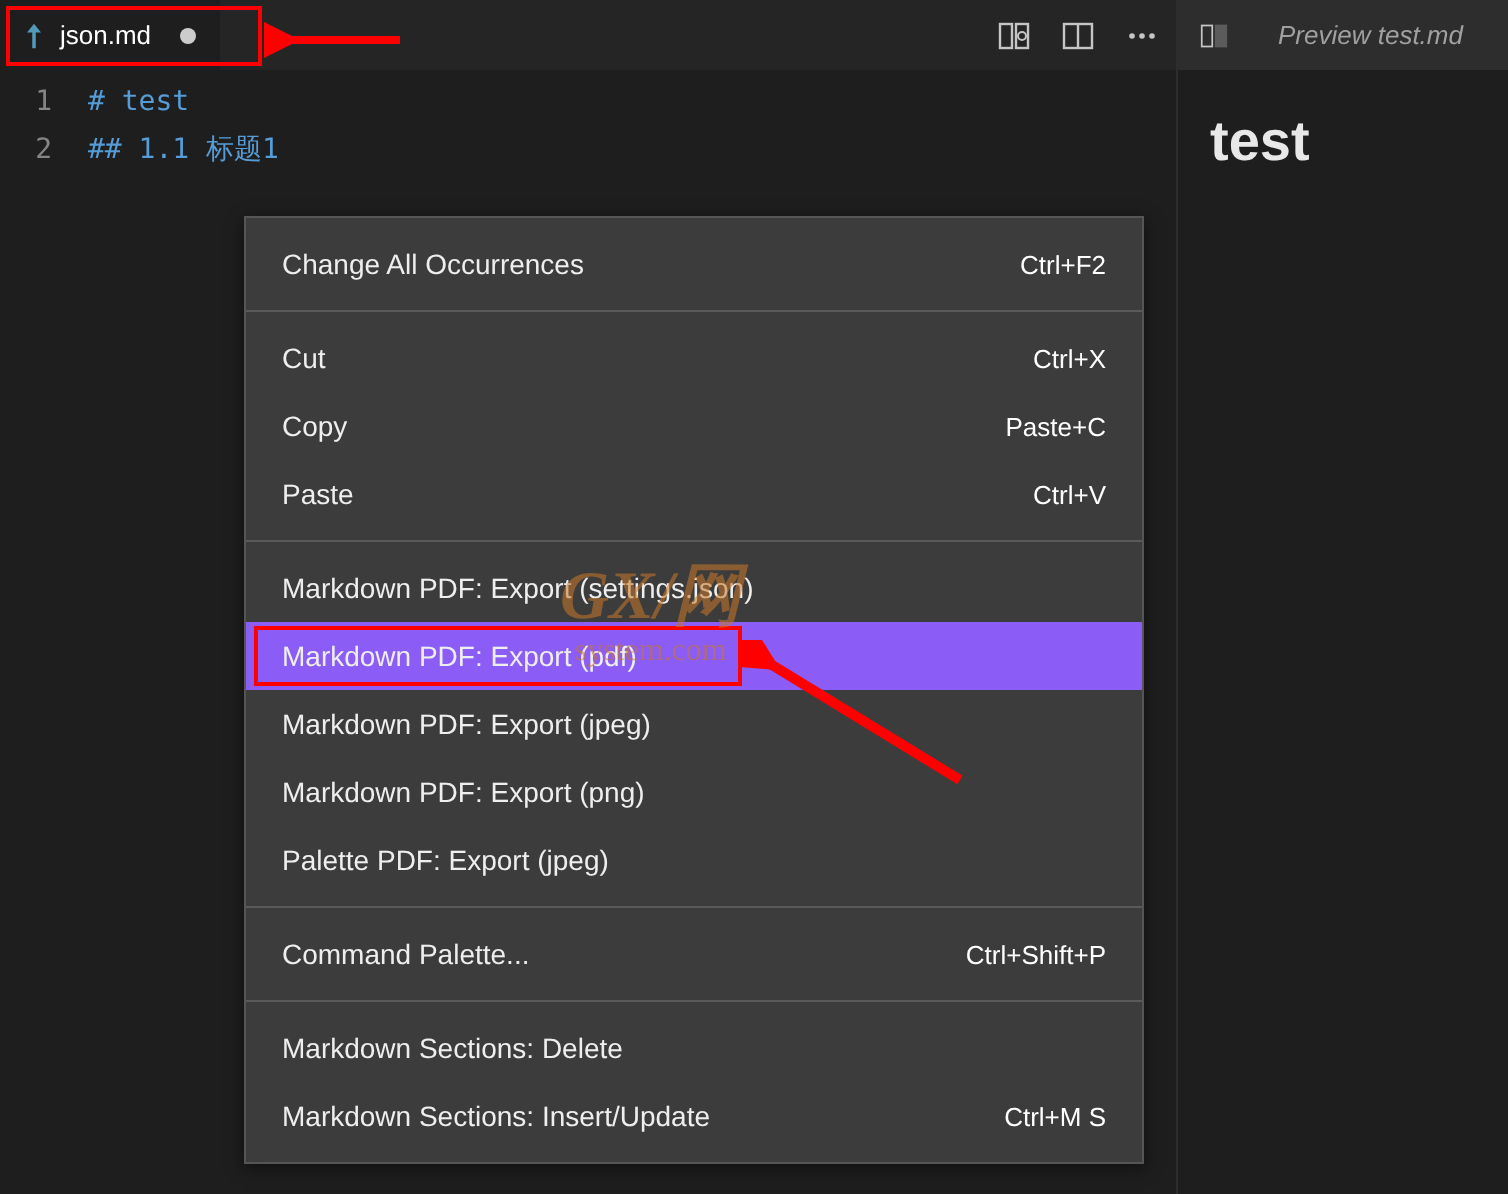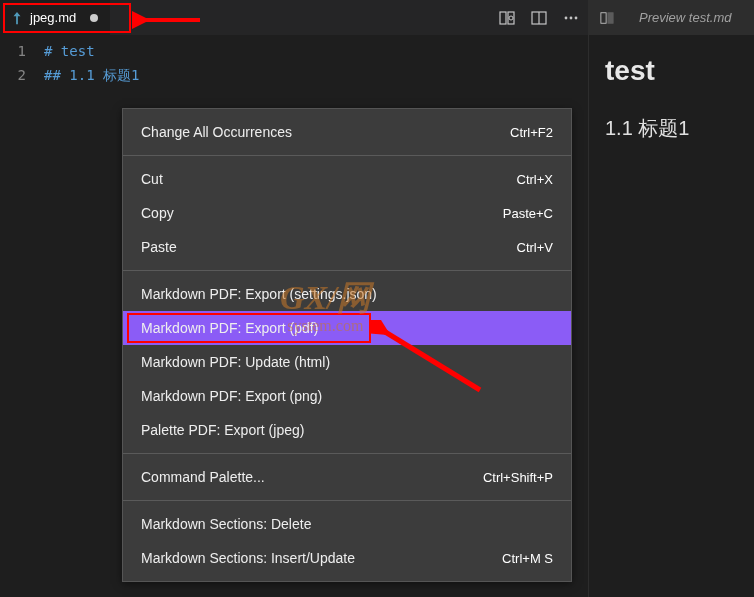--- a/index.html
+++ b/index.html
@@ -88,21 +88,21 @@
 <div class="container">
   <div class="editor-pane">
 
     <div class="tab-bar">
       <div class="tab">
         <span class="tab-icon">
           <svg viewBox="0 0 16 16" width="14" height="14">
               <path fill="currentColor" d="M8 1 L4 6 H7 V15 H9 V6 H12 Z"></path>
             </svg>
         </span>
-        <span class="tab-label">jpeg.md</span>
+        <span class="tab-label">json.md</span>
         <span class="tab-dirty"></span>
       </div>
       <div class="tab-highlight"></div>
       <div class="tab-actions">
         <span class="tab-action-icon">
           <svg viewBox="0 0 16 16" width="16" height="16">
               <rect x="1" y="2" width="6" height="12" fill="none" stroke="currentColor" stroke-width="1.2"></rect>
               <rect x="9" y="2" width="6" height="12" fill="none" stroke="currentColor" stroke-width="1.2"></rect>
               <circle cx="12" cy="8" r="2" fill="none" stroke="currentColor"></circle>
             </svg>
@@ -162,21 +162,21 @@
           <div class="menu-item">
             <span>Markdown PDF: Export (settings.json)</span>
             <span class="menu-shortcut"></span>
           </div>
           <div class="menu-item highlighted">
             <span>Markdown PDF: Export (pdf)</span>
             <span class="menu-shortcut"></span>
             <div class="hl-box"></div>
           </div>
           <div class="menu-item">
-            <span>Markdown PDF: Update (html)</span>
+            <span>Markdown PDF: Export (jpeg)</span>
             <span class="menu-shortcut"></span>
           </div>
           <div class="menu-item">
             <span>Markdown PDF: Export (png)</span>
             <span class="menu-shortcut"></span>
           </div>
           <div class="menu-item">
             <span>Palette PDF: Export (jpeg)</span>
             <span class="menu-shortcut"></span>
           </div>
@@ -208,21 +208,20 @@
       <span class="preview-tab-icon">
         <svg viewBox="0 0 16 16" width="14" height="14">
             <rect x="1" y="2" width="6" height="12" fill="none" stroke="currentColor"></rect>
             <rect x="9" y="2" width="6" height="12" fill="currentColor" opacity="0.3" stroke="currentColor"></rect>
           </svg>
       </span>
       <span class="preview-tab-label">Preview test.md</span>
     </div>
     <div class="preview-content">
       <div class="preview-h1">test</div>
-      <div class="preview-h2">1.1 标题1</div>
     </div>
   </div>
 </div>
 
 <div class="arrow" style="left:132px; top:8px;">
   <svg width="70" height="24">
       <defs>
         <marker id="ah1" markerWidth="8" markerHeight="8" refX="2" refY="4" orient="auto">
           <path d="M8,0 L0,4 L8,8 Z" fill="#ff0000"></path>
         </marker>

